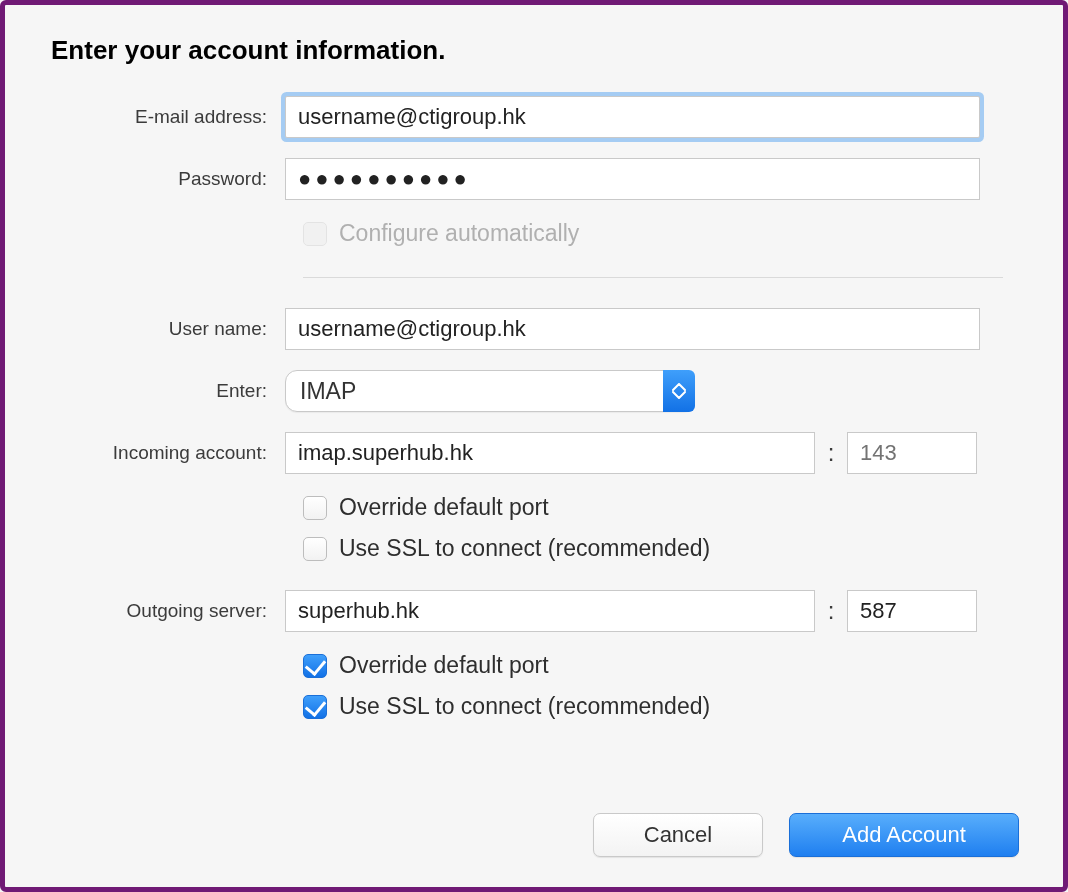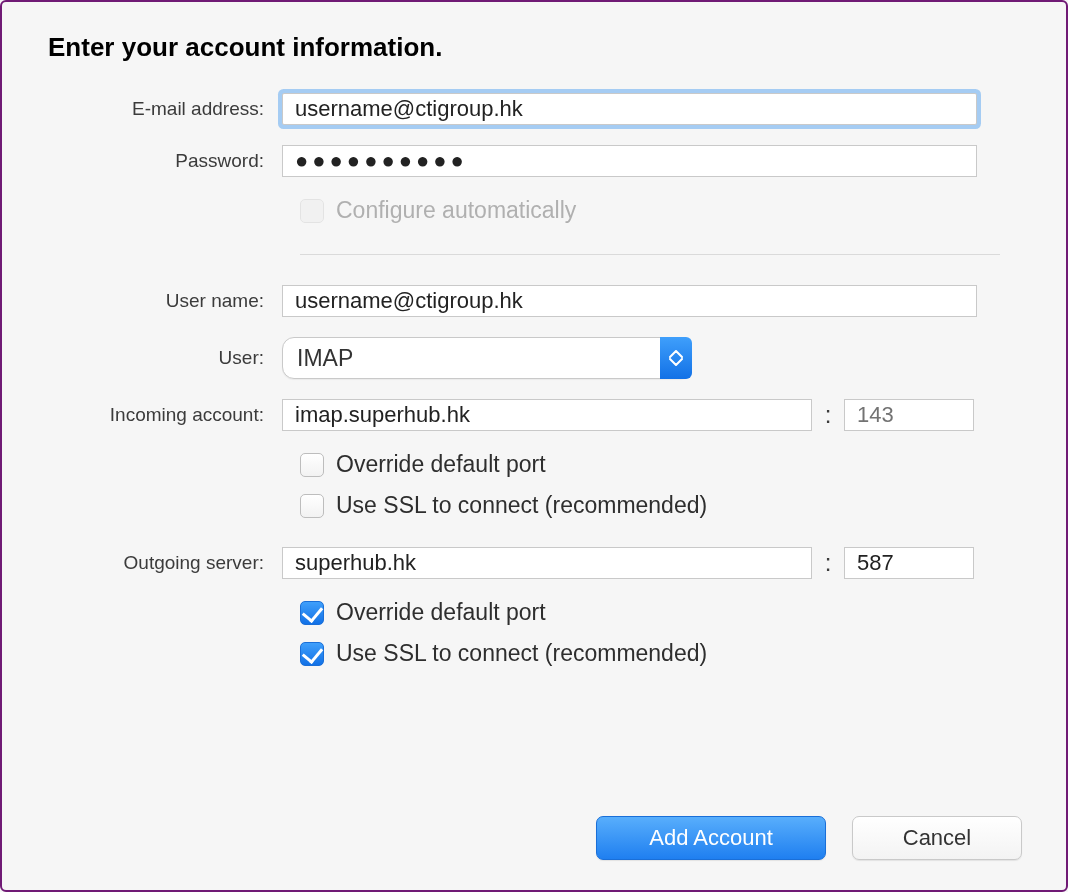--- a/index.html
+++ b/index.html
@@ -6,21 +6,21 @@
   html, body {
     margin: 0; padding: 0;
     width: 1068px; height: 892px;
     background: #f6f6f6;
     font-family: -apple-system, "Helvetica Neue", Helvetica, Arial, sans-serif;
     font-size: 22px;
     color: #333;
   }
   .dialog {
     width: 1068px; height: 892px;
-    border: 2px solid #701a75;
+    border: 5px solid #701a75;
     border-radius: 6px;
     background: #f6f6f6;
     padding: 30px 40px 30px 40px;
     position: relative;
   }
   .title {
     font-size: 26px;
     font-weight: 700;
     color: #000;
     margin: 0 0 30px 6px;
@@ -36,21 +36,21 @@
     padding-right: 18px;
     font-size: 19px;
     color: #3b3b3b;
   }
   .field-area {
     flex: 1;
     display: flex;
     align-items: center;
   }
   input[type="text"], input[type="password"] {
-    height: 32px;
+    height: 42px;
     border: 1px solid #c9c9c9;
     background: #fff;
     font-size: 22px;
     padding: 0 12px;
     outline: none;
     color: #222;
   }
   .wide { width: 695px; }
   .focused {
     border: 1px solid #9dcaf2;
@@ -201,21 +201,21 @@
   <hr class="sep">
 
   <div class="row">
     <div class="label">User name:</div>
     <div class="field-area">
       <input type="text" class="wide" value="username@ctigroup.hk" style="">
     </div>
   </div>
 
   <div class="row">
-    <div class="label">User:</div>
+    <div class="label">Enter:</div>
     <div class="field-area">
       <div class="select-wrap">
         <div class="select-box">
           <span>IMAP</span>
         </div>
         <div class="select-stepper">
           <svg width="14" height="8" viewBox="0 0 14 8">
               <path d="M1 7 L7 1 L13 7" stroke="#fff" stroke-width="2" fill="none" stroke-linecap="round" stroke-linejoin="round"></path>
             </svg>
           <svg width="14" height="8" viewBox="0 0 14 8">
@@ -258,17 +258,17 @@
   <div class="checkbox-row">
     <div class="checkbox checked"></div>
     <div class="checkbox-label">Override default port</div>
   </div>
   <div class="checkbox-row">
     <div class="checkbox checked"></div>
     <div class="checkbox-label">Use SSL to connect (recommended)</div>
   </div>
 
   <div class="button-row">
+    <div class="btn">Cancel</div>
     <div class="btn primary">Add Account</div>
-    <div class="btn">Cancel</div>
   </div>
 
 </div>
 
 </body></html>

